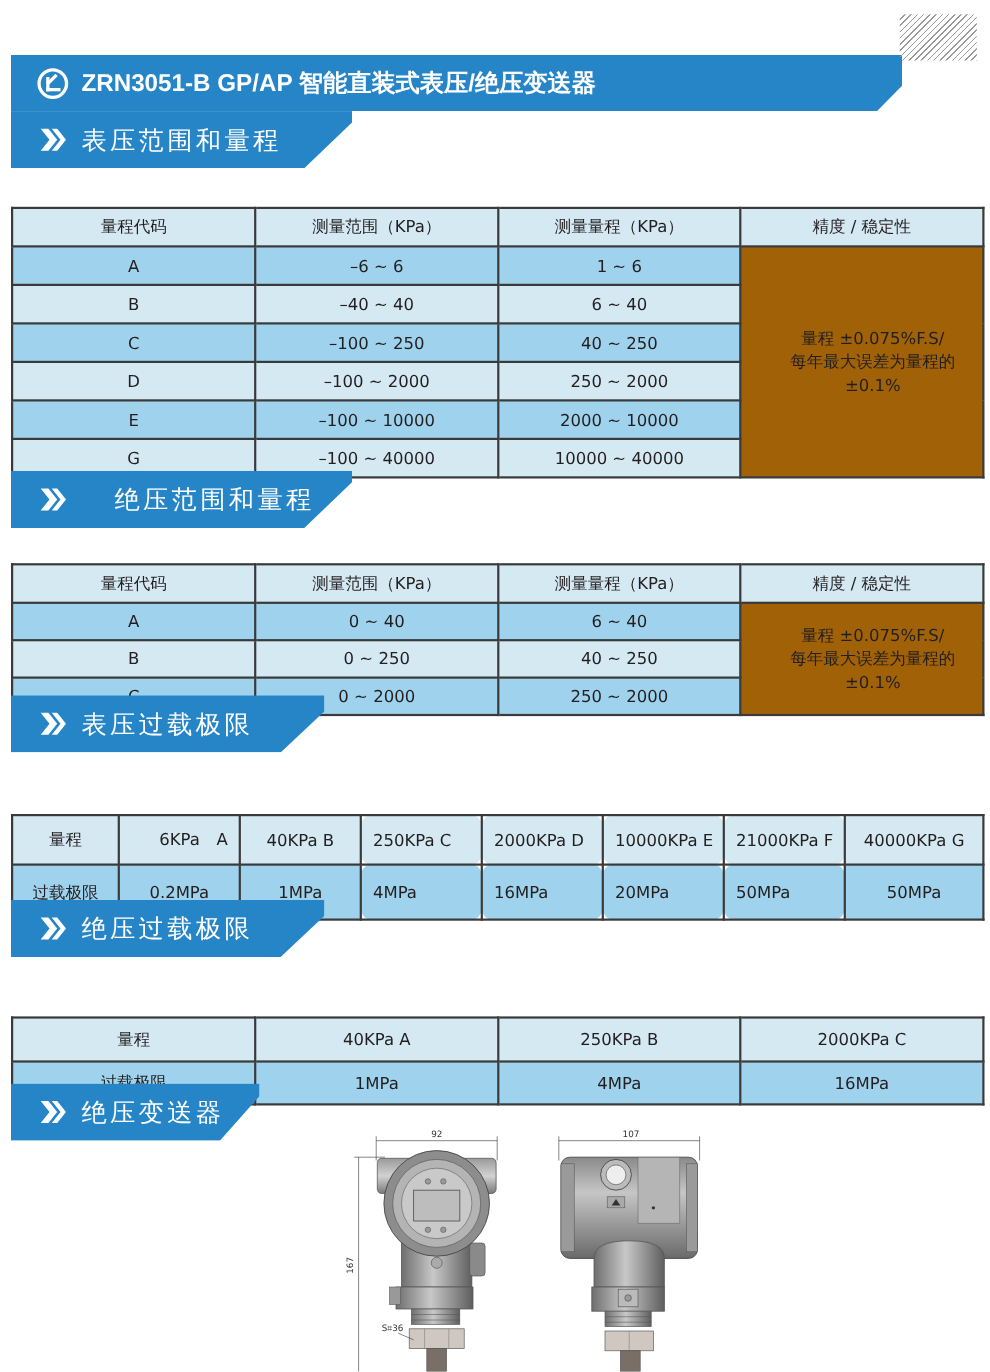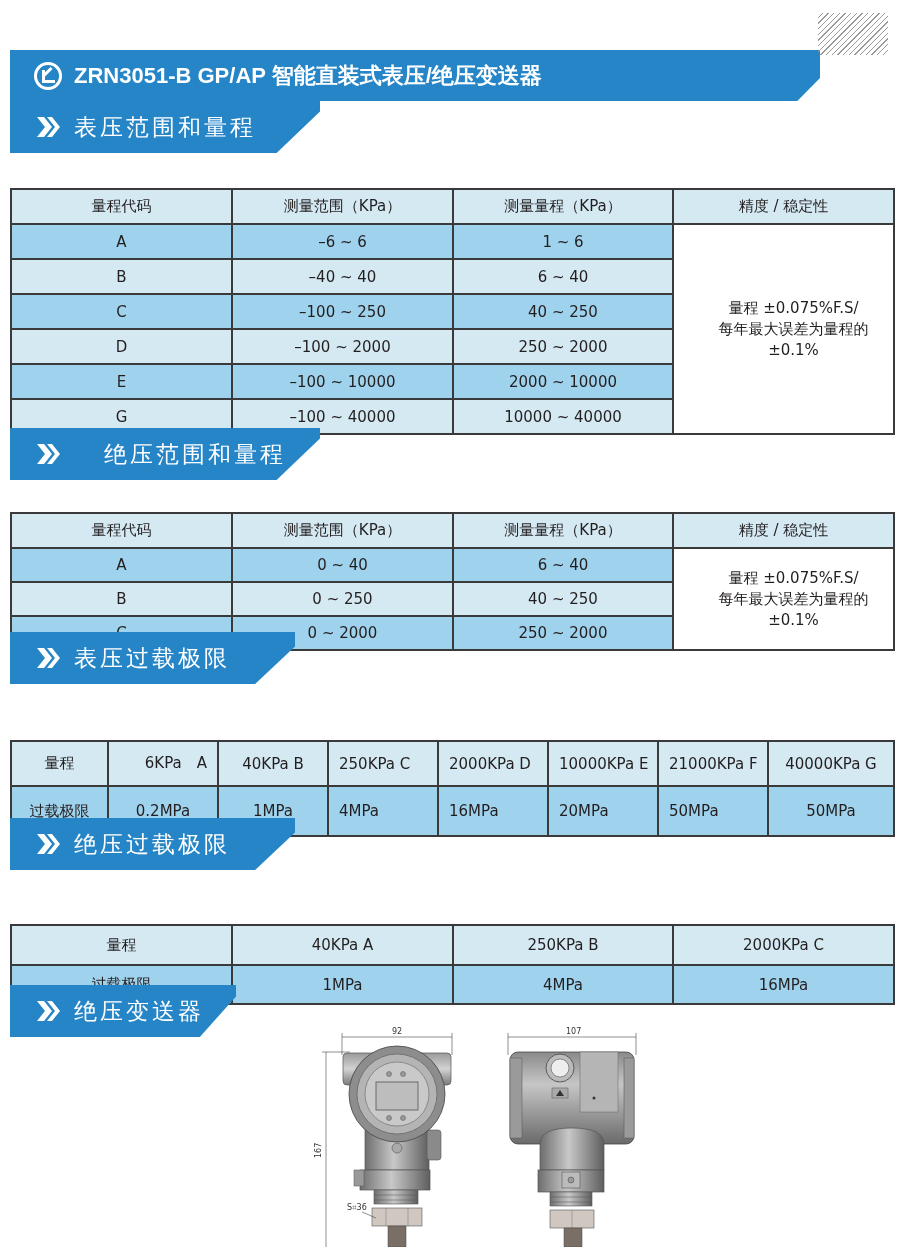--- a/index.html
+++ b/index.html
@@ -45,22 +45,22 @@
   
   table.spec {
     position: absolute; left: 10px; width: 883px; border-collapse: collapse;
     font-size: 15px; text-align: center; table-layout: fixed; margin-top: 44px;
   }
   table.spec td, table.spec th {
     border: 2px solid #3a3a3a; font-weight: normal; color: #231f20;
   }
   .r-light { background: #d5e9f3; }
   .r-dark { background: #9fd2ec; }
-  .merged { background: #ffffff; line-height: 21px; padding-left: 20px; }
-  .left { text-align: left; padding-left: 10px; }
+  .merged { background: #a16207; line-height: 21px; padding-left: 20px; }
+  .left { text-align: left; padding-left: 10px; border-radius: 10px; }
 
   
   .drawing { position: absolute; }
   .dim-text { font-size: 8px; fill: #333; font-family: "DejaVu Sans", sans-serif; }
 </style>
 </head>
 <body>
 
 <div class="top-banner">
   <span class="title-icon"></span>

